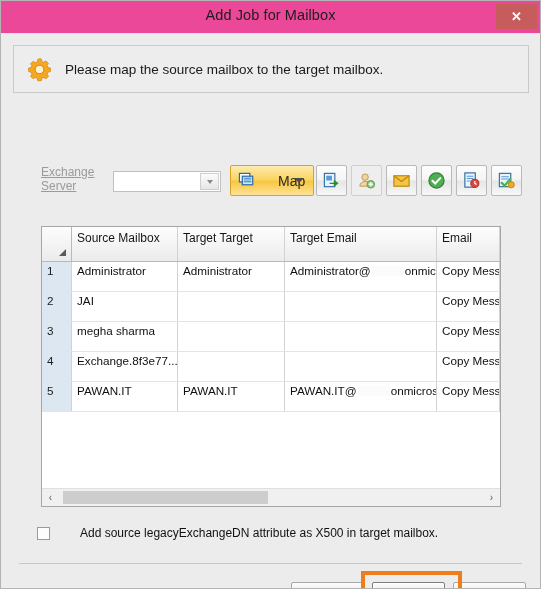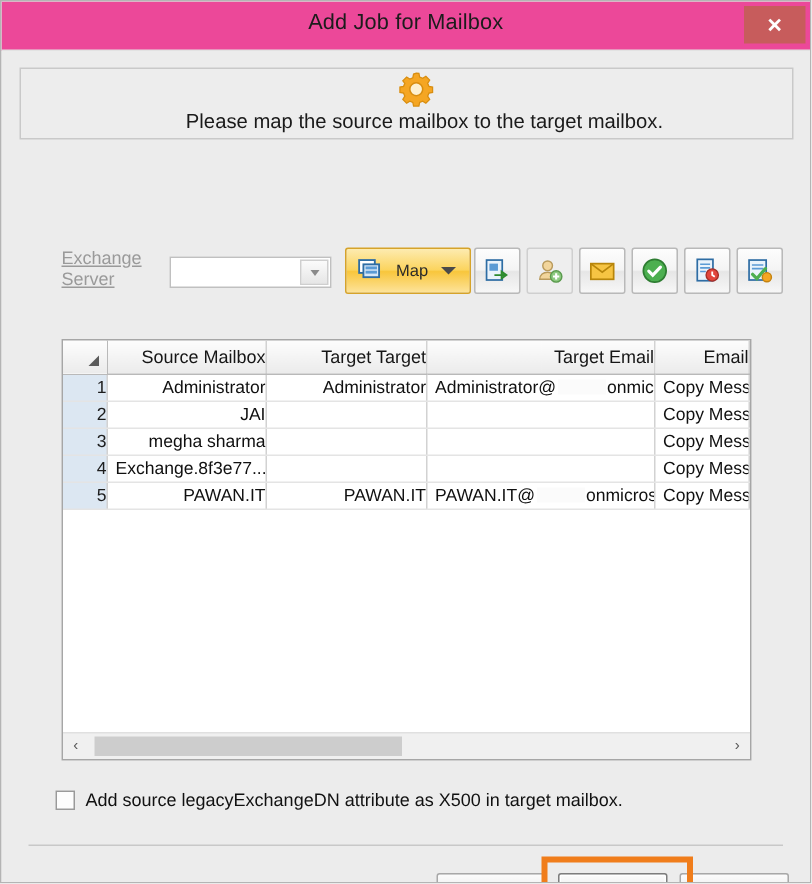--- a/index.html
+++ b/index.html
@@ -74,21 +74,20 @@
     left: 12px;
     top: 11px;
     width: 516px;
     height: 48px;
     box-sizing: border-box;
     background: #ededed;
     border: 1px solid #c9c9c9;
     display: flex;
     align-items: center;
     padding-left: 12px;
-    flex-direction: column;
   }
   .banner-text {
     font-size: 13.5px;
     color: #1a1a1a;
     margin-left: 12px;
   }
   .gear {
     width: 27px;
     height: 27px;
     flex: 0 0 27px;
@@ -151,23 +150,23 @@
     box-sizing: border-box;
     background: linear-gradient(#fdebb0, #fbd45e 48%, #f8c63c 52%, #fde39a);
     border: 1px solid #d6a32a;
     border-radius: 2px;
     display: flex;
     align-items: center;
     cursor: pointer;
   }
   .map-btn .mi { margin-left: 7px; }
   .map-btn .ml {
-    font-size: 11px;
+    font-size: 14px;
     color: #2a2a2a;
-    margin-left: 7px;
+    margin-left: 21px;
   }
   .map-btn .mc {
     position: absolute;
     right: 9px;
     width: 0; height: 0;
     border-left: 5px solid transparent;
     border-right: 5px solid transparent;
     border-top: 5px solid #4a4a4a;
   }
 
@@ -210,23 +209,23 @@
   table.grid {
     border-collapse: collapse;
     width: 100%;
     table-layout: fixed;
     font-size: 11.7px;
     color: #101010;
   }
   table.grid th, table.grid td {
     border-right: 1px solid #d2d2d2;
     border-bottom: 1px solid #e4e4e4;
-    padding: 0 0 0 5px;
+    padding: 0 0 12px 5px;
     height: 17px;
-    text-align: right;
+    text-align: left;
     font-weight: normal;
     overflow: hidden;
     white-space: nowrap;
     text-overflow: clip;
   }
   table.grid thead th {
     height: 22px;
     background: linear-gradient(#fdfdfd, #ebebeb);
     border-bottom: 1px solid #b9b9b9;
     color: #161616;
@@ -306,20 +305,21 @@
     cursor: pointer;
   }
 
   
   .chk-row {
     position: absolute;
     left: 36px;
     top: 492px;
     display: flex;
     align-items: flex-end;
+    gap: 23px;
   }
   .chkbox {
     width: 13px;
     height: 13px;
     box-sizing: border-box;
     background: #fdfdfd;
     border: 1px solid #9a9a9a;
     cursor: pointer;
     flex: 0 0 13px;
   }

